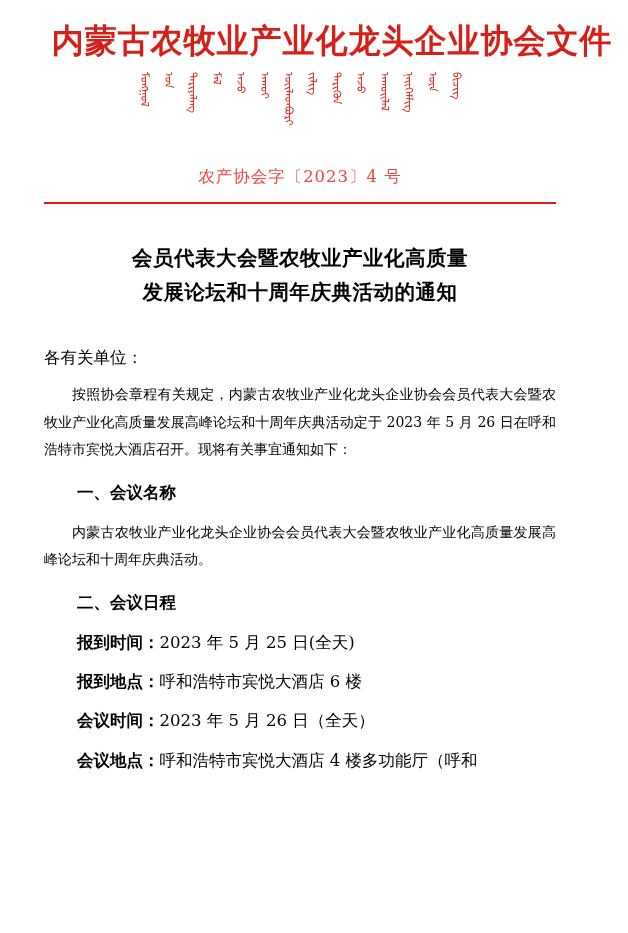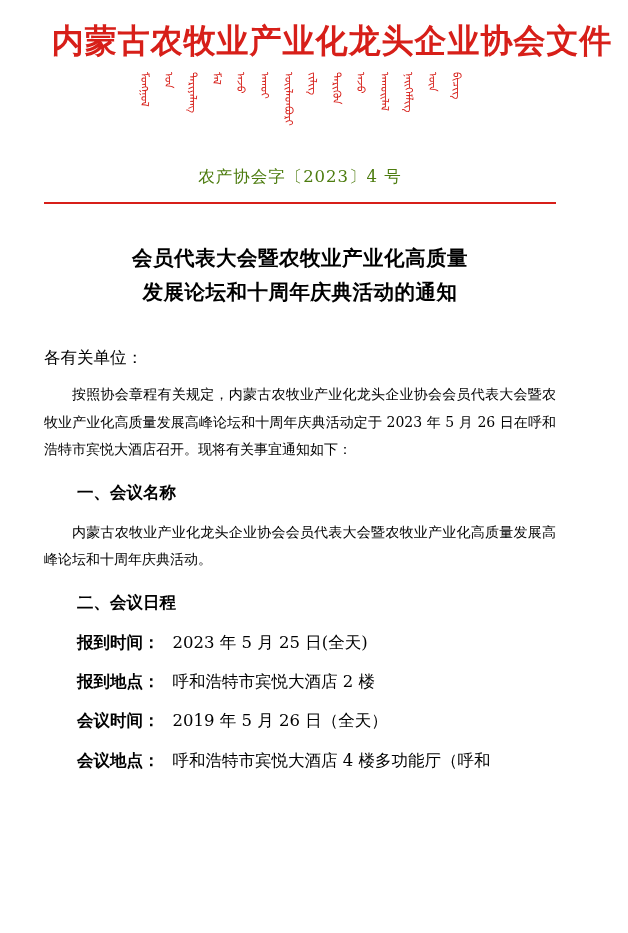--- a/index.html
+++ b/index.html
@@ -54,21 +54,21 @@
     text-align: center;
     writing-mode: vertical-rl;
     letter-spacing: 0px;
     font-family: "DejaVu Sans", "Liberation Sans", sans-serif;
   }
 
   .doc-number {
     margin-top: 32px;
     text-align: center;
     font-size: 16.5px;
-    color: #4d7c0f;
+    color: #ef4444;
     letter-spacing: 1px;
   }
 
   .red-rule {
     margin: 14px 0 0 0;
     height: 2.5px;
     background: #d71f19;
     width: 100%;
   }
 
@@ -105,21 +105,21 @@
     line-height: 1.9;
   }
   .kv-line {
     margin-top: 8px;
     font-size: 16.5px;
     line-height: 1.9;
     text-indent: 2em;
     white-space: nowrap;
   }
   .kv-label { font-weight: bold; }
-  .kv-value { font-weight: normal; margin-left: 13px; }
+  .kv-value { font-weight: normal; }
 </style>
 </head>
 <body>
 
 <div class="page">
 
   <div class="letterhead">
     <div class="letterhead-title">内蒙古农牧业产业化龙头企业协会文件</div>
 
     <div class="mongolian-row">
@@ -155,22 +155,22 @@
 
   <div class="section-heading">一、会议名称</div>
   <p class="body-para">内蒙古农牧业产业化龙头企业协会会员代表大会暨农牧业产业化高质量发展高峰论坛和十周年庆典活动。</p>
 
   <div class="section-heading">二、会议日程</div>
 
   <div class="kv-line">
     <span class="kv-label">报到时间：</span><span class="kv-value">2023 年 5 月 25 日(全天)</span>
   </div>
   <div class="kv-line">
-    <span class="kv-label">报到地点：</span><span class="kv-value">呼和浩特市宾悦大酒店 2 楼</span>
+    <span class="kv-label">报到地点：</span><span class="kv-value">呼和浩特市宾悦大酒店 6 楼</span>
   </div>
   <div class="kv-line">
-    <span class="kv-label">会议时间：</span><span class="kv-value">2019 年 5 月 26 日（全天）</span>
+    <span class="kv-label">会议时间：</span><span class="kv-value">2023 年 5 月 26 日（全天）</span>
   </div>
   <div class="kv-line">
     <span class="kv-label">会议地点：</span><span class="kv-value">呼和浩特市宾悦大酒店 4 楼多功能厅（呼和</span>
   </div>
 
 </div>
 
 </body></html>

